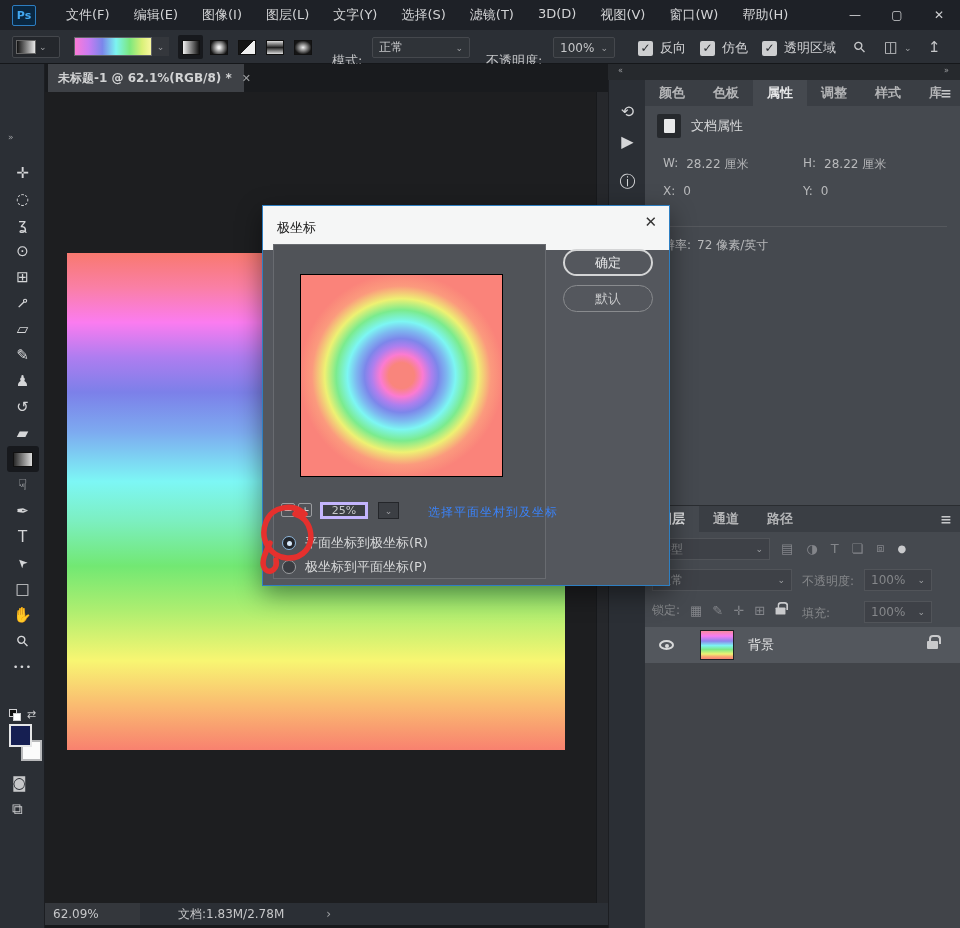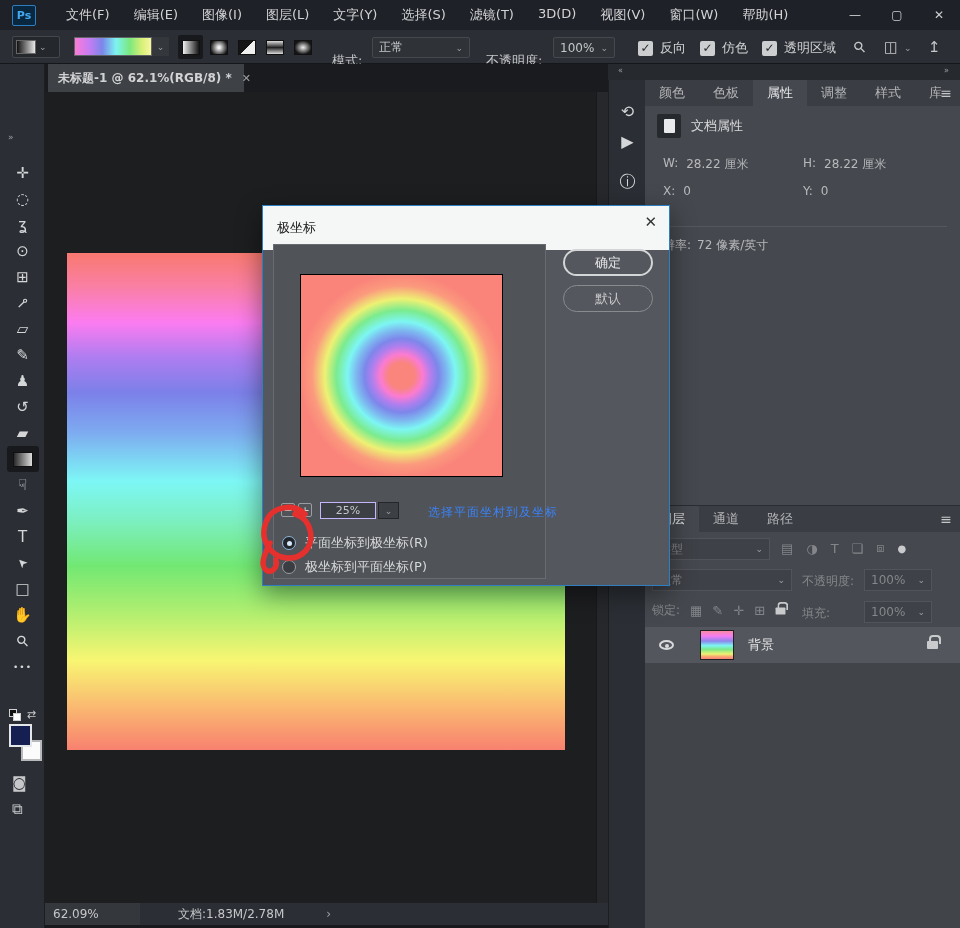--- a/index.html
+++ b/index.html
@@ -76,21 +76,21 @@
 
   
   #panel-topbar { left:608px; top:64px; width:352px; height:16px; background:#26292d; }
   #collapse-l { left:10px; top:2px; font-size:8px; color:#9ea0a3; letter-spacing:-1px; }
   #collapse-r { left:336px; top:2px; font-size:8px; color:#9ea0a3; letter-spacing:-1px; }
   #dockstrip { left:608px; top:80px; width:37px; height:848px; background:#2b2f35; border-left:1px solid #1c1e22; }
   .dock-icon { left:0; width:37px; text-align:center; font-size:16px; color:#d5d6d8; }
 
   
   #panels { left:645px; top:80px; width:315px; height:848px; background:#45494f; }
-  .tabstrip { left:0; width:315px; height:26px; background:#3a3e44; display:flex; align-items:flex-end; }
+  .tabstrip { left:0; width:315px; height:26px; background:#3a3e44; display:flex; align-items:flex-end;font-weight:bold; }
   .ptab { height:26px; padding:0 14px; display:flex; align-items:center; font-size:13px; color:#b4b5b7; }
   .ptab.active { background:#45494f; color:#e6e7e8; }
   .pmenu { position:absolute; right:8px; top:5px; font-size:14px; color:#c6c7c9; }
 
   #props-body { left:0; top:26px; width:315px; height:399px; background:#45494f; }
   #props-header { left:12px; top:8px; display:flex; align-items:center; gap:10px; }
   #doc-icon { width:24px; height:24px; background:#26292d; border-radius:2px; display:flex; align-items:center; justify-content:center; }
   #doc-icon .pg { width:11px; height:14px; background:#e8e9ea; border-radius:1px; }
   #props-header .h { font-size:13px; color:#d8d9da; }
   .prop-row { left:18px; width:280px; display:flex; font-size:12px; color:#b8b9bb; }
@@ -124,21 +124,21 @@
   #dialog { left:262px; top:205px; width:408px; height:381px; border:1px solid #2e7fc2; background:#54575d; z-index:50; box-shadow:0 8px 24px rgba(0,0,0,.45); }
   #dlg-title { left:0; top:0; width:406px; height:44px; background:#f5f6f6; display:flex; align-items:center; }
   #dlg-title .t { margin-left:14px; font-size:13px; color:#1a1a1a; }
   #dlg-close { position:absolute; right:12px; top:7px; font-size:15px; color:#333; }
   #dlg-inner { left:10px; top:38px; width:273px; height:335px; background:#505358; border:1px solid #686b70; }
   #preview { left:26px; top:29px; width:203px; height:203px; border:1px solid #000;
     background:radial-gradient(circle at 50% 50%,
       #f9857c 0%, #f9857c 9%, #fb7bd2 15%, #ad7fee 21%, #7d86ea 26%, #7db9f0 32%,
       #7df6f3 38%, #7beb8e 46%, #eef173 54%, #fb9a7d 63%, #fa837a 72%, #fa837a 100%); }
   .zbox { top:258px; width:14px; height:14px; border:1px solid #9b9da0; border-radius:2px; display:flex; align-items:center; justify-content:center; font-size:11px; color:#d6d7d8; line-height:1; }
-  #zoom-pct { left:46px; top:257px; width:56px; height:17px; background:#3c3f44; border:1px solid #c4b5fd; display:flex; align-items:center; justify-content:center; font-size:11px; color:#c6c7c9; }
+  #zoom-pct { left:46px; top:257px; width:48px; height:17px; background:#3c3f44; border:3px solid #c4b5fd; display:flex; align-items:center; justify-content:center; font-size:11px; color:#c6c7c9; }
   #zoom-caret { left:104px; top:257px; width:21px; height:17px; background:#3c3f44; border:1px solid #24262a; display:flex; align-items:center; justify-content:center; }
   .radio-row { left:8px; display:flex; align-items:center; gap:9px; }
   .radio { width:14px; height:14px; border-radius:50%; border:1px solid #9b9da0; background:#3a3d42; position:relative; }
   .radio.sel { background:#23262b; border-color:#8fb8dd; }
   .radio.sel::after { content:""; position:absolute; left:4px; top:4px; width:5px; height:5px; border-radius:50%; background:#d7e9fa; }
   .radio-lbl { font-size:13px; color:#d6d7d8; }
   .dlg-btn { left:300px; width:90px; height:27px; border-radius:14px; display:flex; align-items:center; justify-content:center; font-size:13px; }
   #btn-ok { top:43px; border:2px solid #d4d5d6; color:#e6e7e8; }
   #btn-default { top:79px; border:1px solid #898b8e; color:#c6c7c9; }
 

